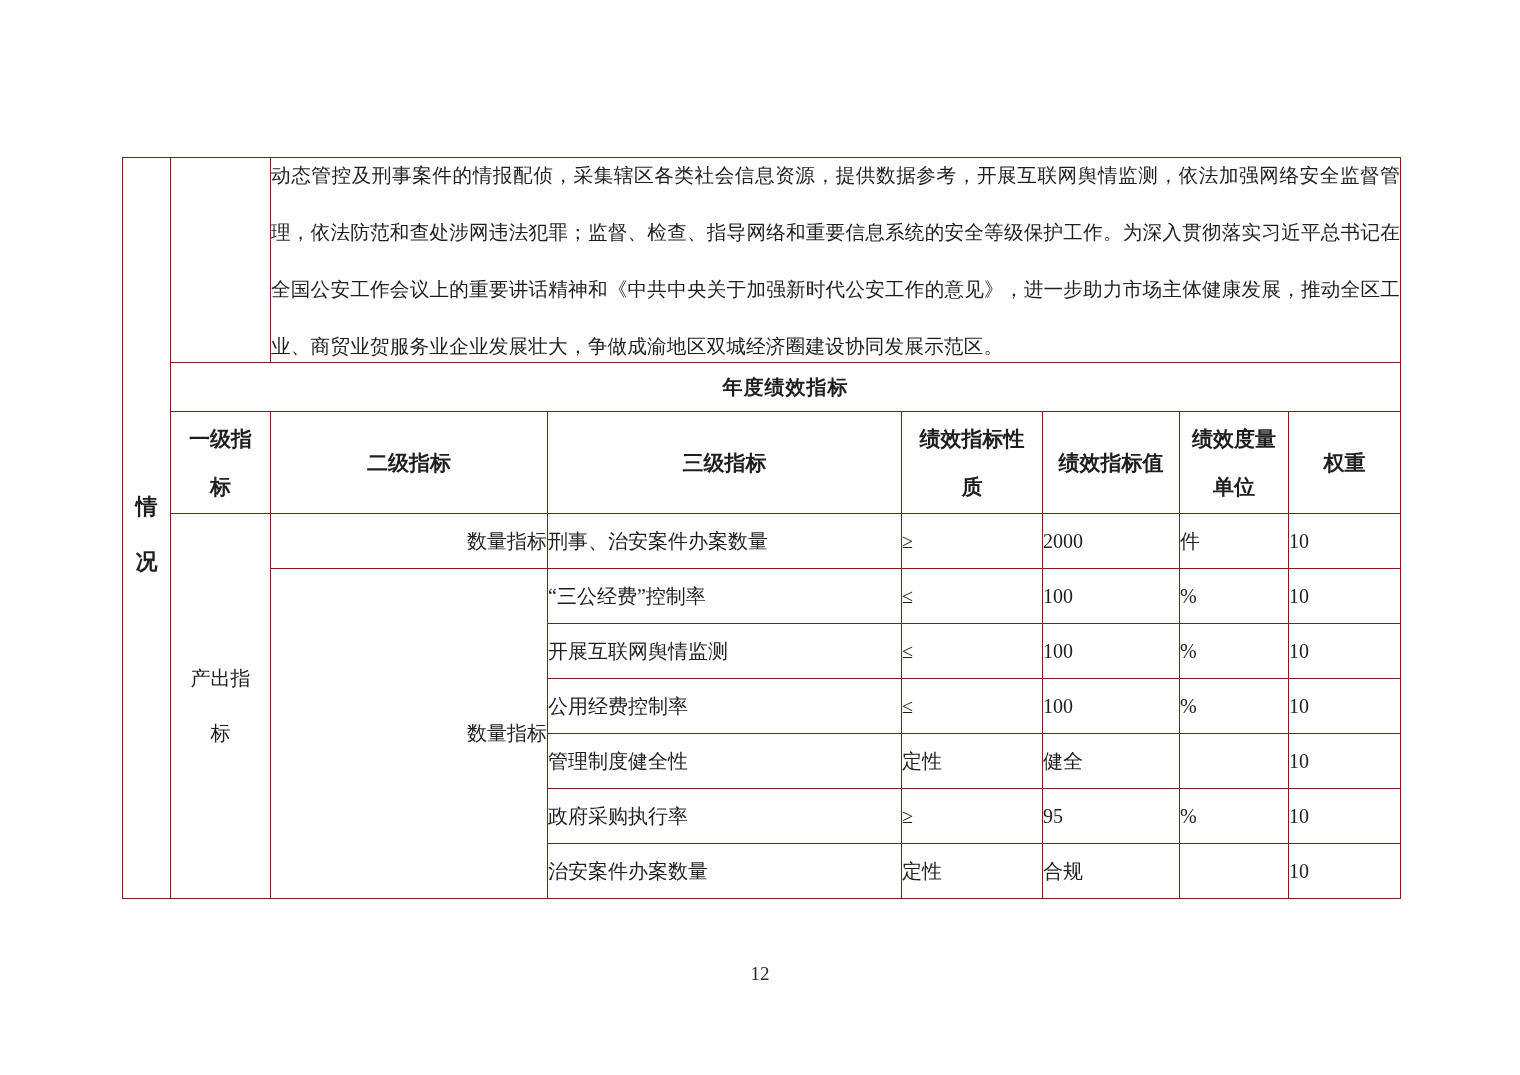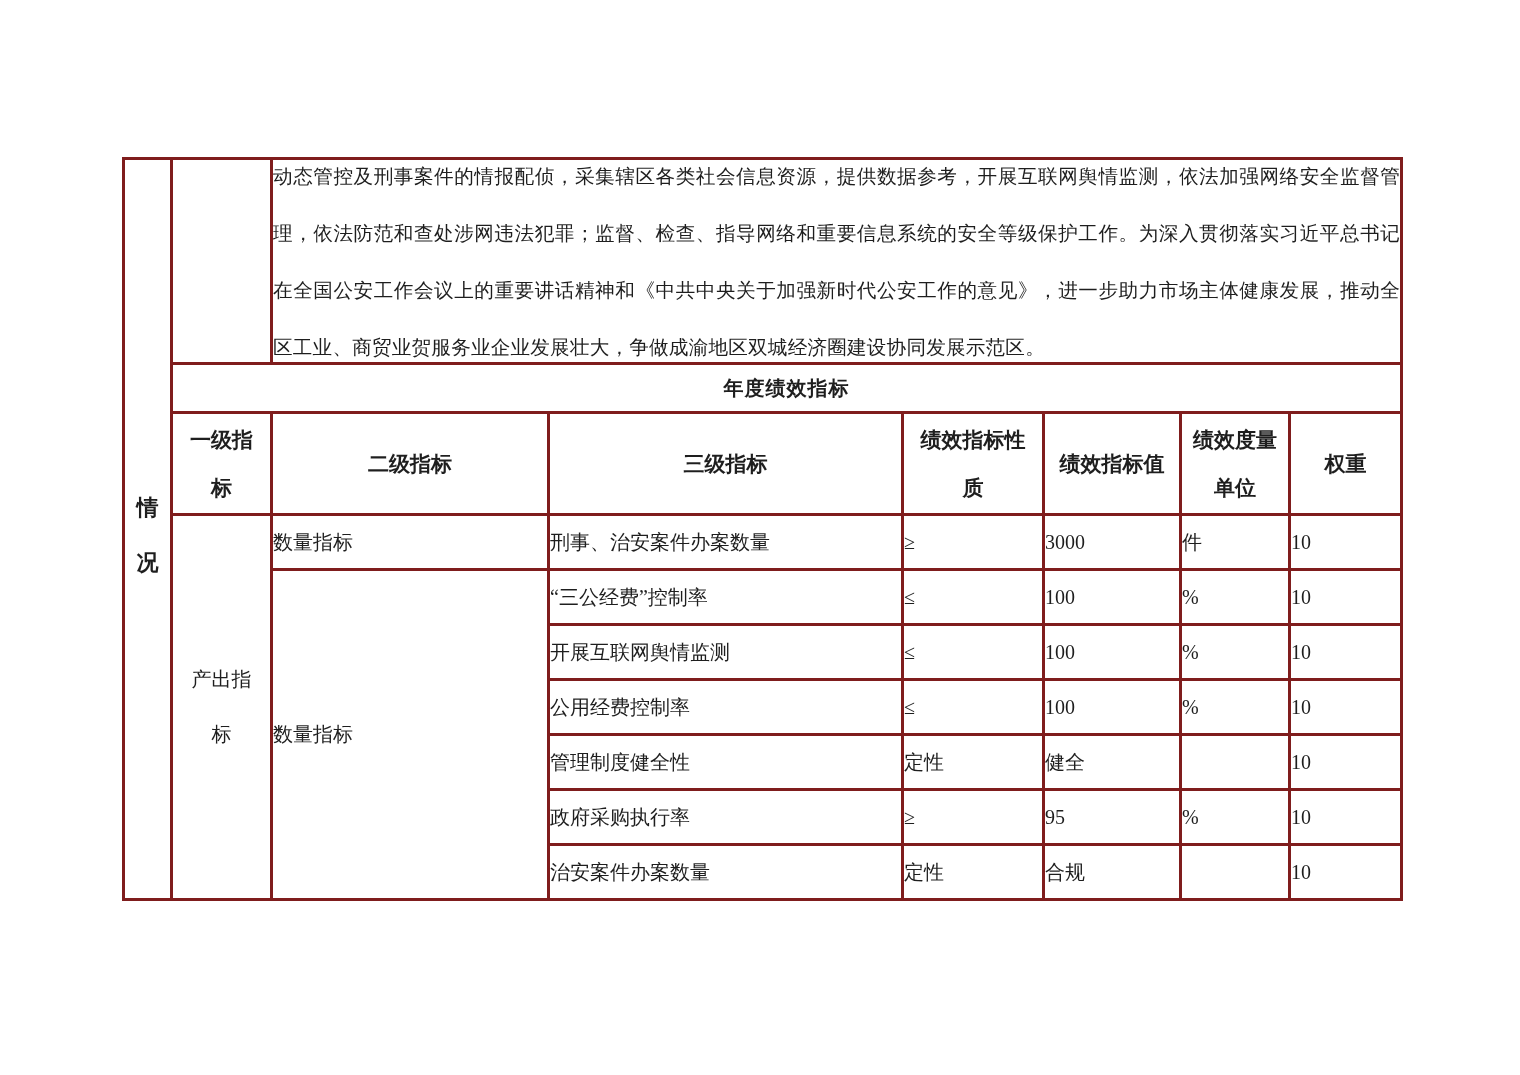--- a/index.html
+++ b/index.html
@@ -21,21 +21,21 @@
 
   table.report {
     position: absolute;
     left: 122px;
     top: 157px;
     width: 1278px;
     border-collapse: collapse;
     table-layout: fixed;
   }
   table.report td, table.report th {
-    border: 3px solid #7f1d1d;
+    border: 1px solid #7f1d1d;
     padding: 0;
     vertical-align: middle;
     font-size: 20px;
     color: #1e1e1e;
     overflow: hidden;
   }
 
   
   tr.r-para { height: 205px; }
   td.c-situation {
@@ -84,21 +84,21 @@
   }
 
   
   tr.r-data { height: 55px; }
   td.c-l1 {
     text-align: center;
     white-space: pre-line;
     line-height: 55px;
     font-size: 21px;
   }
-  td.c-l2 { text-align: left; font-size: 21px; }
+  td.c-l2 { text-align: right; font-size: 21px; }
   td.c-l3 { text-align: left; padding-left: 8px; }
   td.c-nat, td.c-val, td.c-wt { text-align: left; padding-left: 9px; }
   td.c-unit { text-align: left; padding-left: 9px; font-size: 19px; }
 
   
   .page-number {
     position: absolute;
     left: 0;
     right: 0;
     top: 963px;
@@ -154,21 +154,21 @@
 单位</th>
       <th>权重</th>
     </tr>
 
     <tr class="r-data">
       <td class="c-l1" rowspan="7">产出指
 标</td>
       <td class="c-l2">数量指标</td>
       <td class="c-l3">刑事、治安案件办案数量</td>
       <td class="c-nat">≥</td>
-      <td class="c-val">3000</td>
+      <td class="c-val">2000</td>
       <td class="c-unit">件</td>
       <td class="c-wt">10</td>
     </tr>
 
     <tr class="r-data">
       <td class="c-l2" rowspan="6">数量指标</td>
       <td class="c-l3">“三公经费”控制率</td>
       <td class="c-nat">≤</td>
       <td class="c-val">100</td>
       <td class="c-unit">%</td>
@@ -210,14 +210,15 @@
     <tr class="r-data">
       <td class="c-l3">治安案件办案数量</td>
       <td class="c-nat">定性</td>
       <td class="c-val">合规</td>
       <td class="c-unit"></td>
       <td class="c-wt">10</td>
     </tr>
   </tbody>
     </table>
 
+  <div class="page-number">12</div>
 
 </div>
 
 </body></html>

